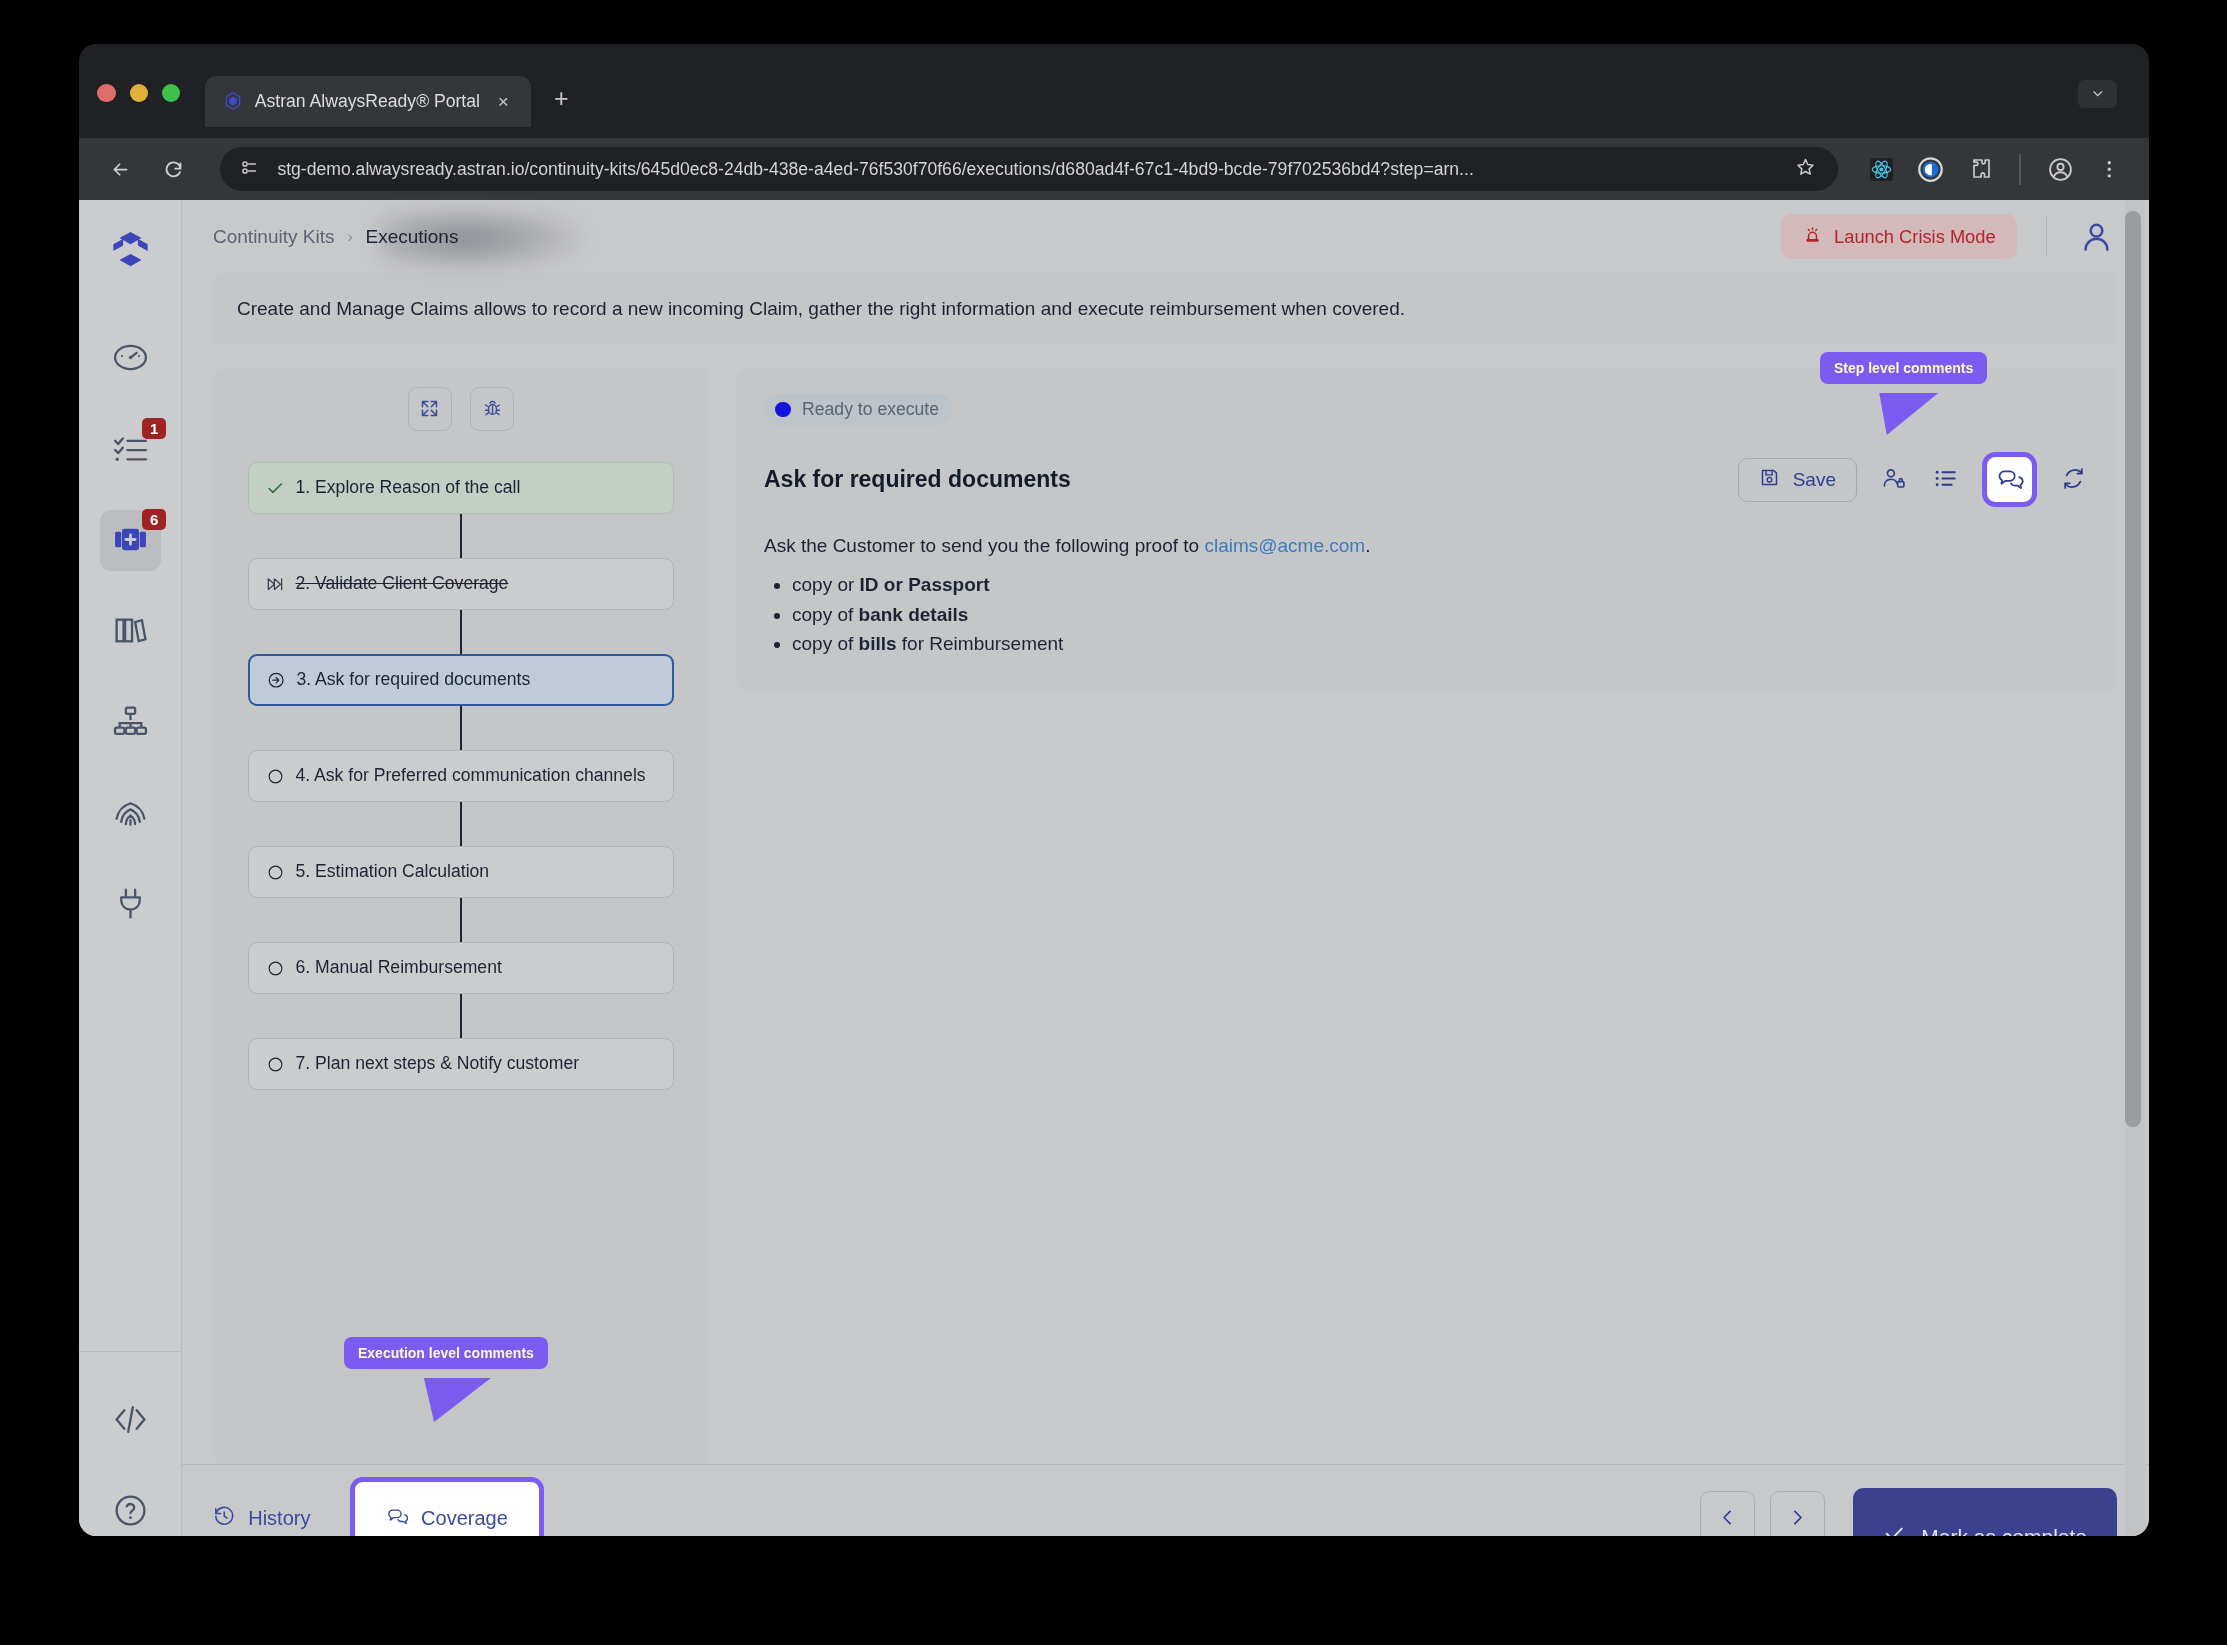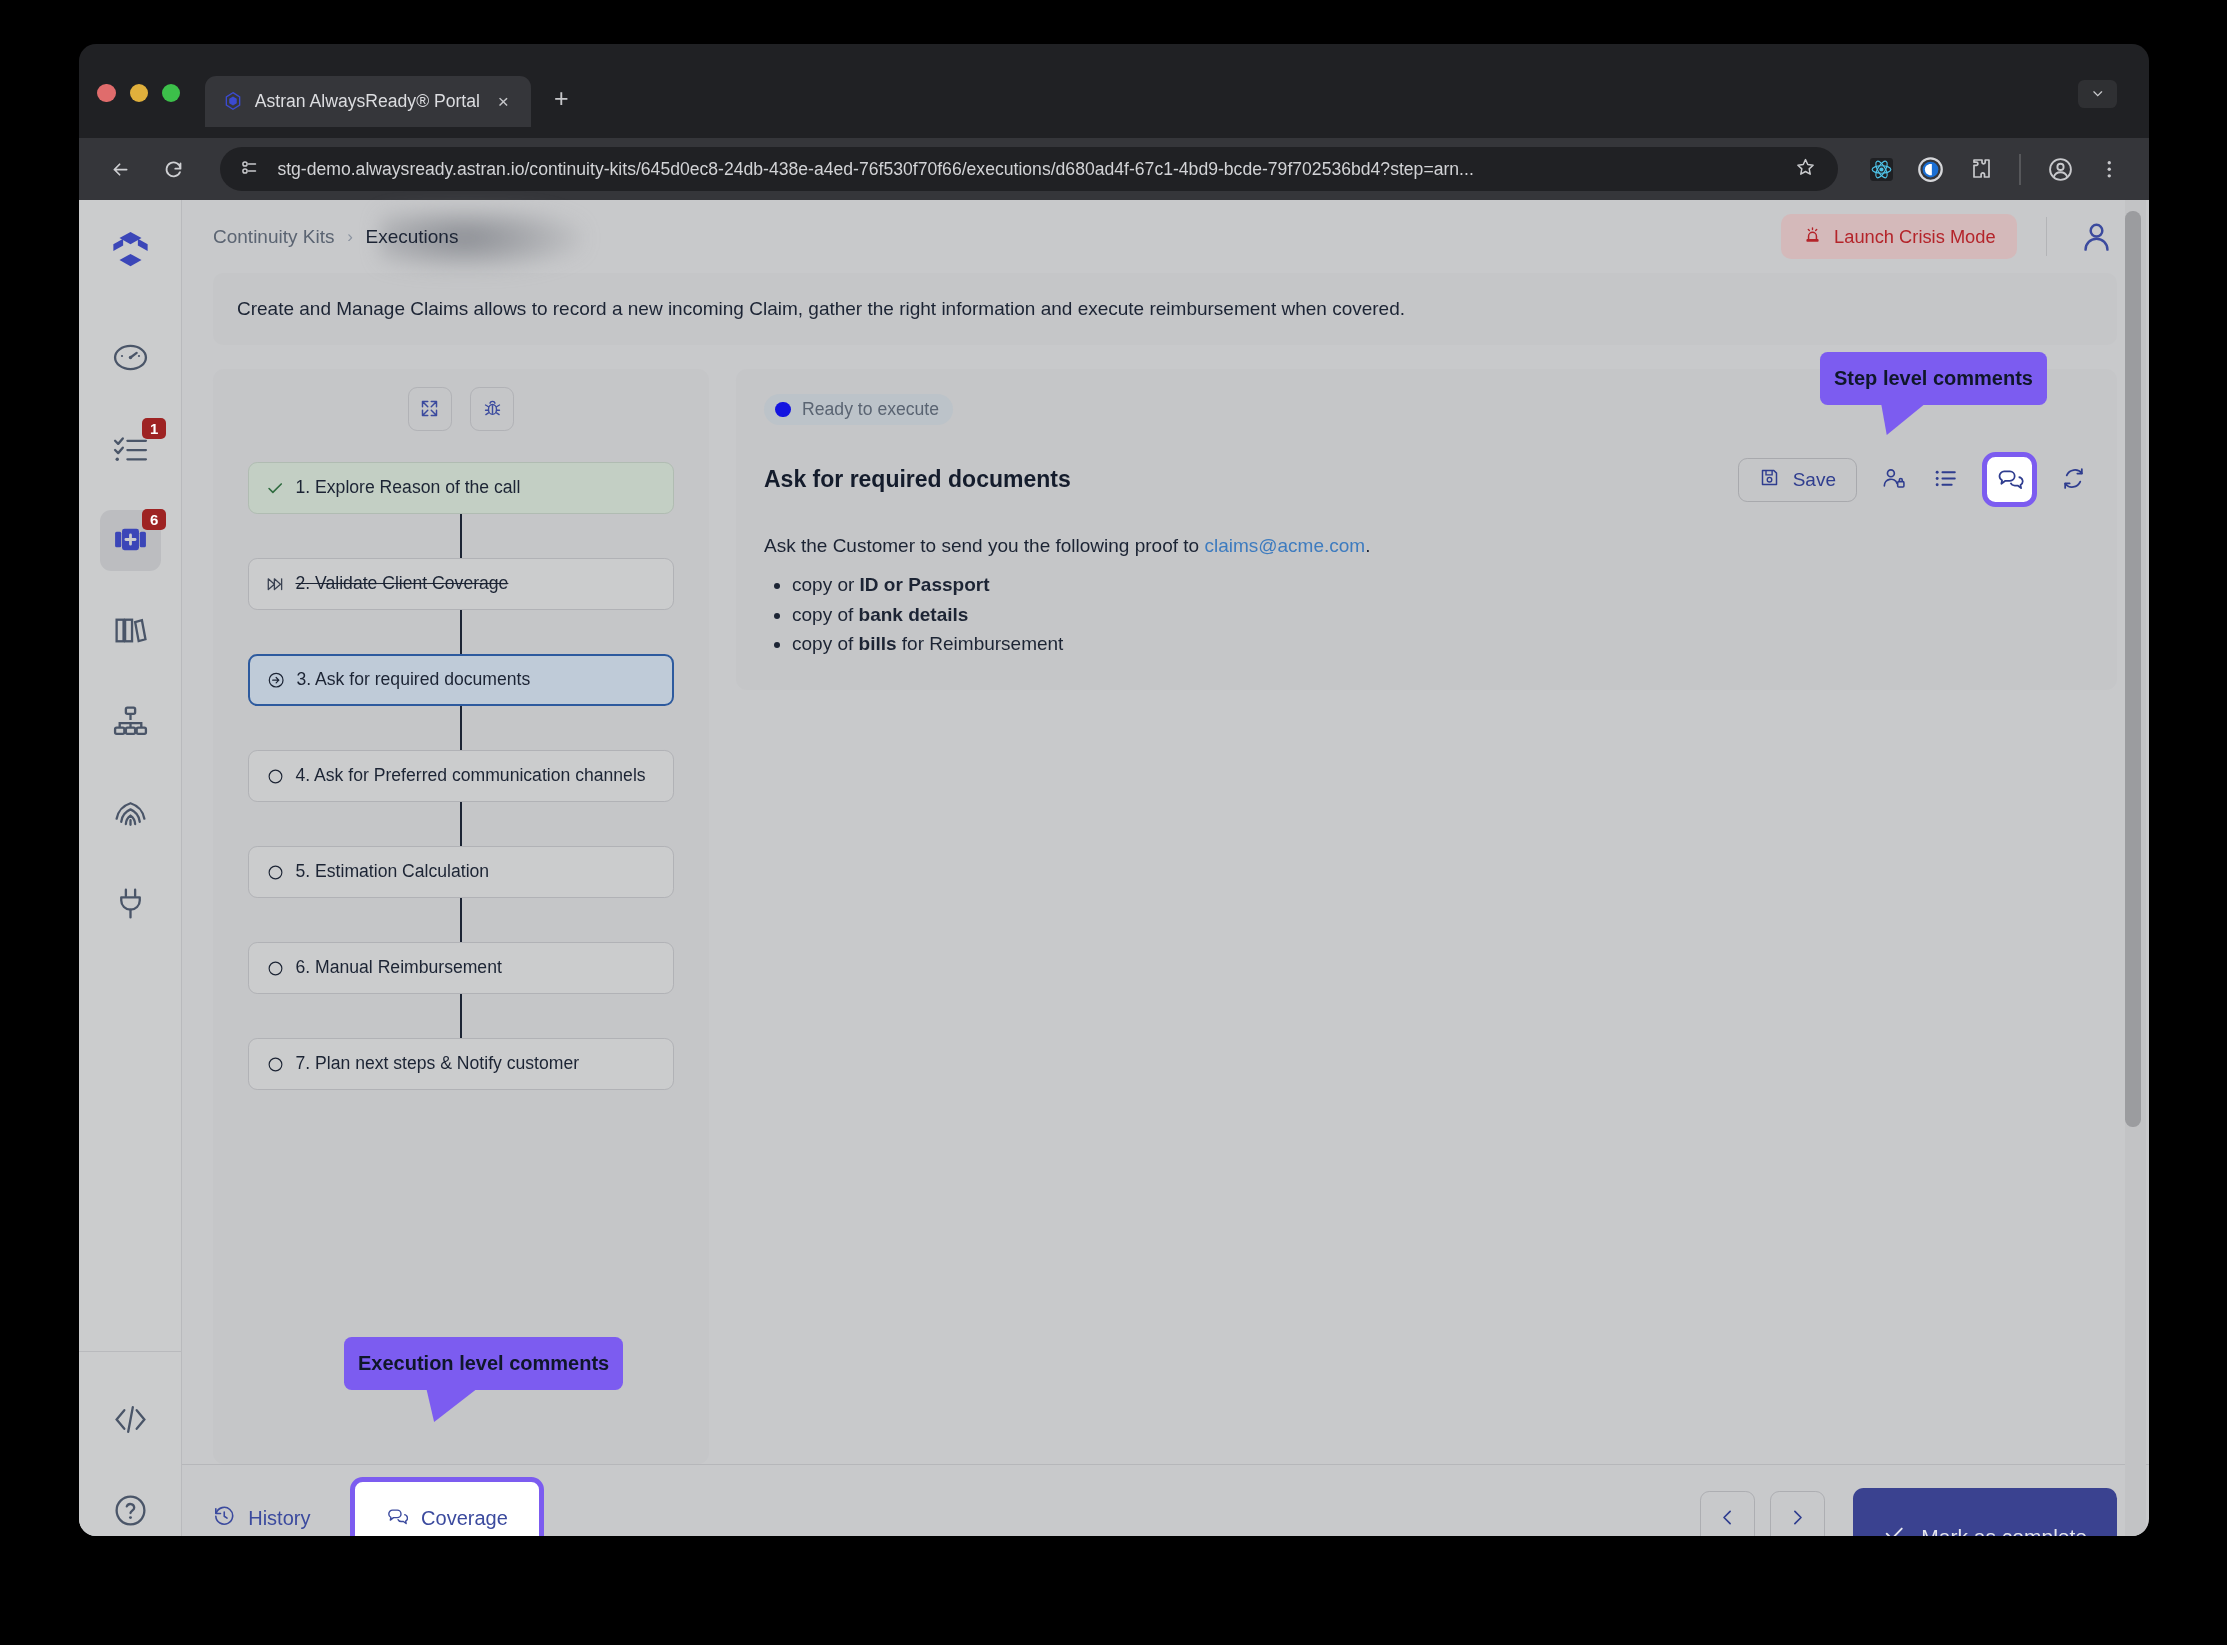--- a/index.html
+++ b/index.html
@@ -329,25 +329,25 @@
   }
   .step-body a { color: #3d7bbf; text-decoration: none; }
   .step-body ul { margin: 10px 0 0 28px; }
   .step-body li { }
   .step-body b { font-weight: bold; }
 
   
   .callout {
     position: absolute;
     background: #7c5cf0;
-    color: #0f172a;
-    font-size: 20px;
+    color: #fef9c3;
+    font-size: 14px;
     font-weight: bold;
     border-radius: 7.7px;
-    padding: 15px 14px;
+    padding: 8px 14px;
     white-space: nowrap;
     z-index: 40;
   }
   .callout-tail {
     position: absolute;
     width: 0; height: 0;
     z-index: 39;
   }
   #callout-step { left: 1820px; top: 352px; }
   #tail-step {

